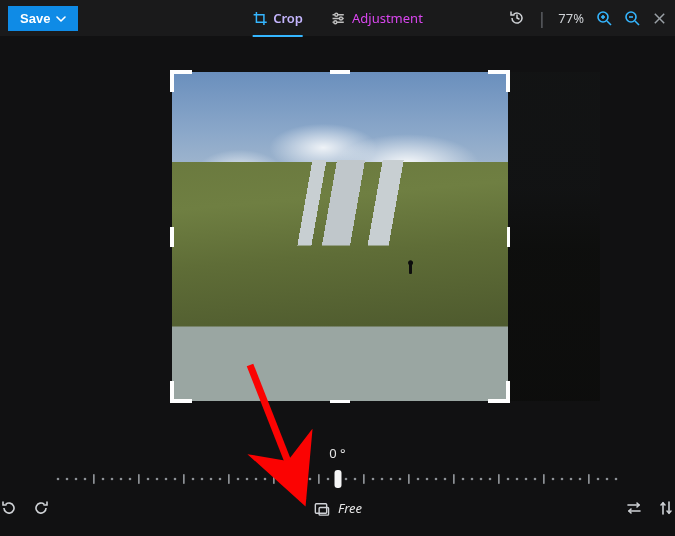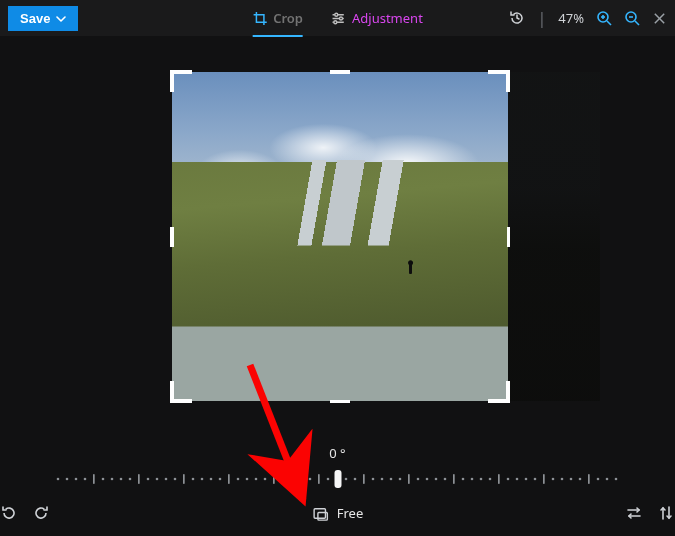--- a/index.html
+++ b/index.html
@@ -47,21 +47,21 @@
   .tab {
     display: flex;
     align-items: center;
     gap: 6px;
     font-size: 13px;
     color: #d946ef;
     cursor: pointer;
     height: 100%;
     position: relative;
   }
-  .tab.active { color: #737373; font-weight: 600; }
+  .tab.active { color: #c4b5fd; font-weight: 600; }
   .tab.active::after {
     content: "";
     position: absolute;
     left: 0; right: 0;
     bottom: -1px;
     height: 2px;
     background: #35b6ff;
   }
 
   .topbar-right {
@@ -203,22 +203,23 @@
     border-radius: 3px;
     background: #f5f5f5;
   }
 
   .bottom-row {
     position: absolute;
     bottom: 14px;
     left: 0; right: 0;
     height: 28px;
     display: flex;
-    align-items: flex-end;
+    align-items: center;
     padding: 0 0;
+    font-style: italic;
   }
   .left-cluster, .right-cluster {
     display: flex;
     gap: 14px;
   }
   .center-cluster {
     position: absolute;
     left: 50%;
     transform: translateX(-50%);
     display: flex;
@@ -271,21 +272,21 @@
 
   <div class="topbar-right">
     <span class="icon-btn">
       <svg width="16" height="16" viewBox="0 0 16 16" fill="none" stroke="#cfd2d6" stroke-width="1.5">
         <path d="M3 8 a5 5 0 1 0 1.5 -3.5"></path>
           <polyline points="2,2 2,5 5,5" stroke-linecap="round"></polyline>
         <polyline points="8,5 8,8 10,9" stroke-linecap="round"></polyline>
       </svg>
     </span>
     <span class="sep">|</span>
-    <span class="zoom-val">47%</span>
+    <span class="zoom-val">77%</span>
     <span class="icon-btn blue">
       <svg width="16" height="16" viewBox="0 0 16 16" fill="none" stroke="#35b6ff" stroke-width="1.6">
         <circle cx="7" cy="7" r="5"></circle>
           <line x1="11" y1="11" x2="15" y2="15"></line>
         <line x1="7" y1="5" x2="7" y2="9"></line>
           <line x1="5" y1="7" x2="9" y2="7"></line>
       </svg>
     </span>
     <span class="icon-btn blue">
       <svg width="16" height="16" viewBox="0 0 16 16" fill="none" stroke="#35b6ff" stroke-width="1.6">

